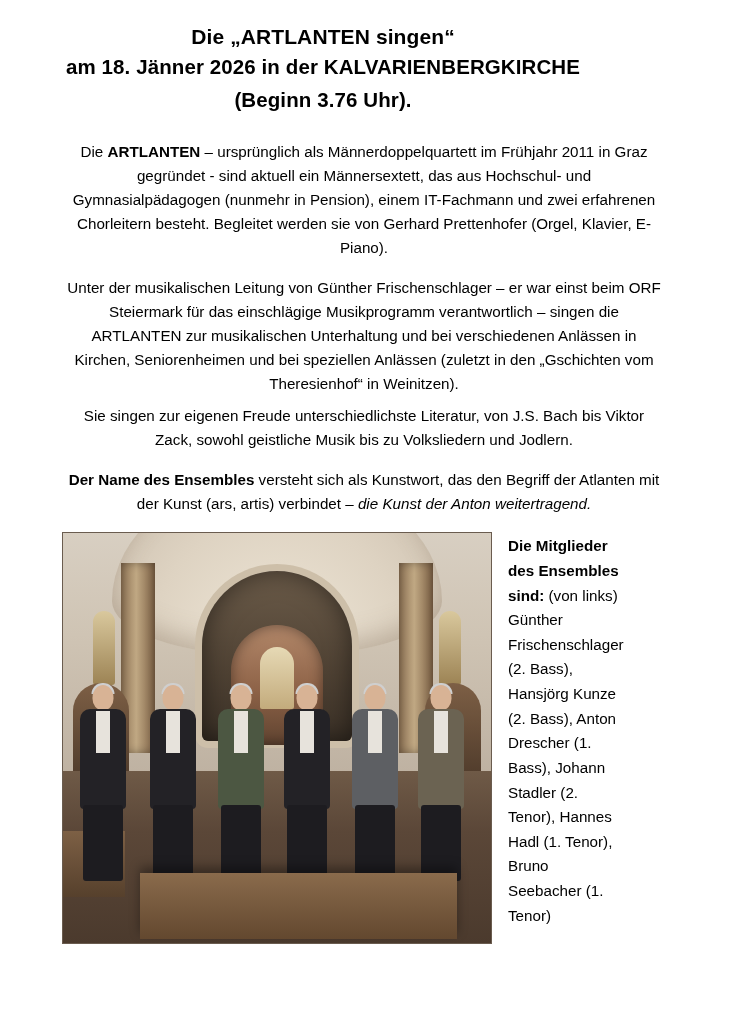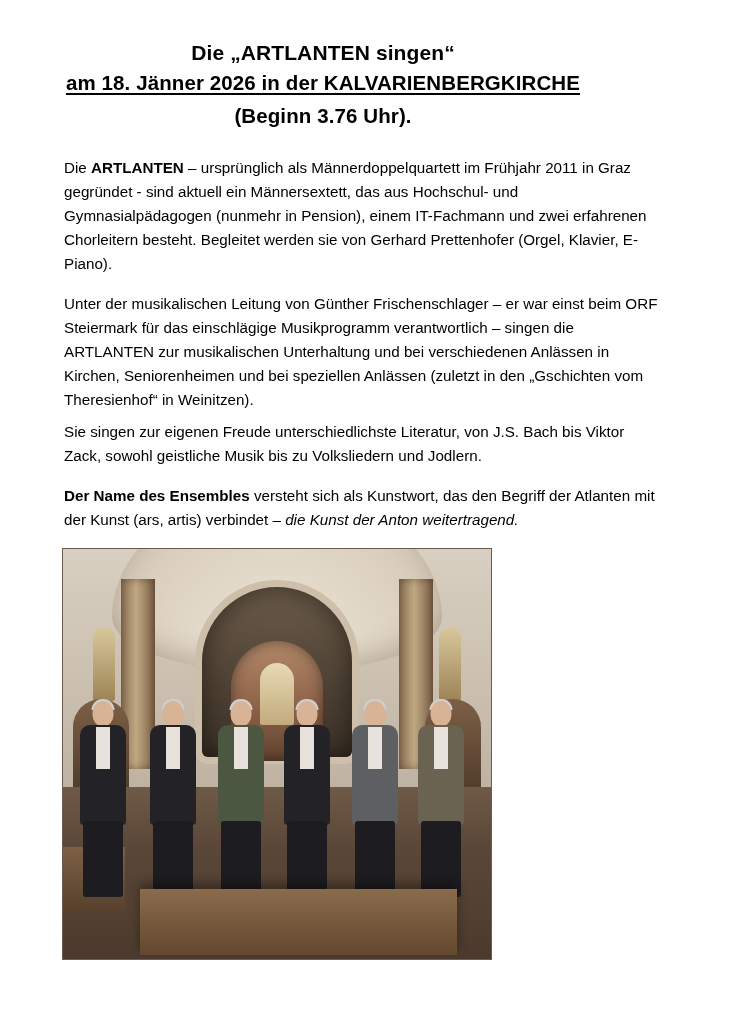--- a/index.html
+++ b/index.html
@@ -13,56 +13,55 @@
     font-family: "Liberation Sans", sans-serif;
     color: #000000;
     position: relative;
     overflow: hidden;
   }
   .page {
     position: relative;
     width: 624px;
     height: 1028px;
     box-sizing: border-box;
-    padding: 38px 40px 0 62px;
+    padding: 22px 40px 0 62px;
   }
 
   
   .title-block {
     text-align: center;
     margin: 0 0 26px 0;
   }
   .title-line {
     font-size: 21px;
     font-weight: bold;
     line-height: 1.42;
     letter-spacing: 0.1px;
   }
   .title-line.underline {
-    text-decoration: underline;
     text-underline-offset: 3px;
   }
   .title-line.second {
     font-size: 20.5px;
   }
   .title-line.third {
     font-size: 20.5px;
     margin-top: 4px;
   }
 
   
   .body-col {
     width: 600px;
     margin: 0 auto 0 2px;
   }
   p.para {
     font-size: 15.2px;
     line-height: 1.58;
     margin: 0 0 16px 0;
-    text-align: left;
+    text-align: center;
   }
   p.para.tight {
     margin-bottom: 8px;
   }
   .b { font-weight: bold; }
   .i { font-style: italic; }
 
   
   .bottom {
     display: flex;
@@ -284,16 +283,20 @@
           <div class="head"></div>
           <div class="body"></div>
           <div class="shirt"></div>
           <div class="legs"></div>
         </div>
 
         <div class="ph-bench"></div>
       </div>
     </div>
 
+    <div class="caption">
+      <span class="b">Die Mitglieder des Ensembles sind:</span>
+      <span>(von links) Günther Frischenschlager (2. Bass), Hansjörg Kunze (2. Bass), Anton Drescher (1. Bass), Johann Stadler (2. Tenor), Hannes Hadl (1. Tenor), Bruno Seebacher (1. Tenor)</span>
+    </div>
 
   </div>
 
 </div>
 
 </body></html>

